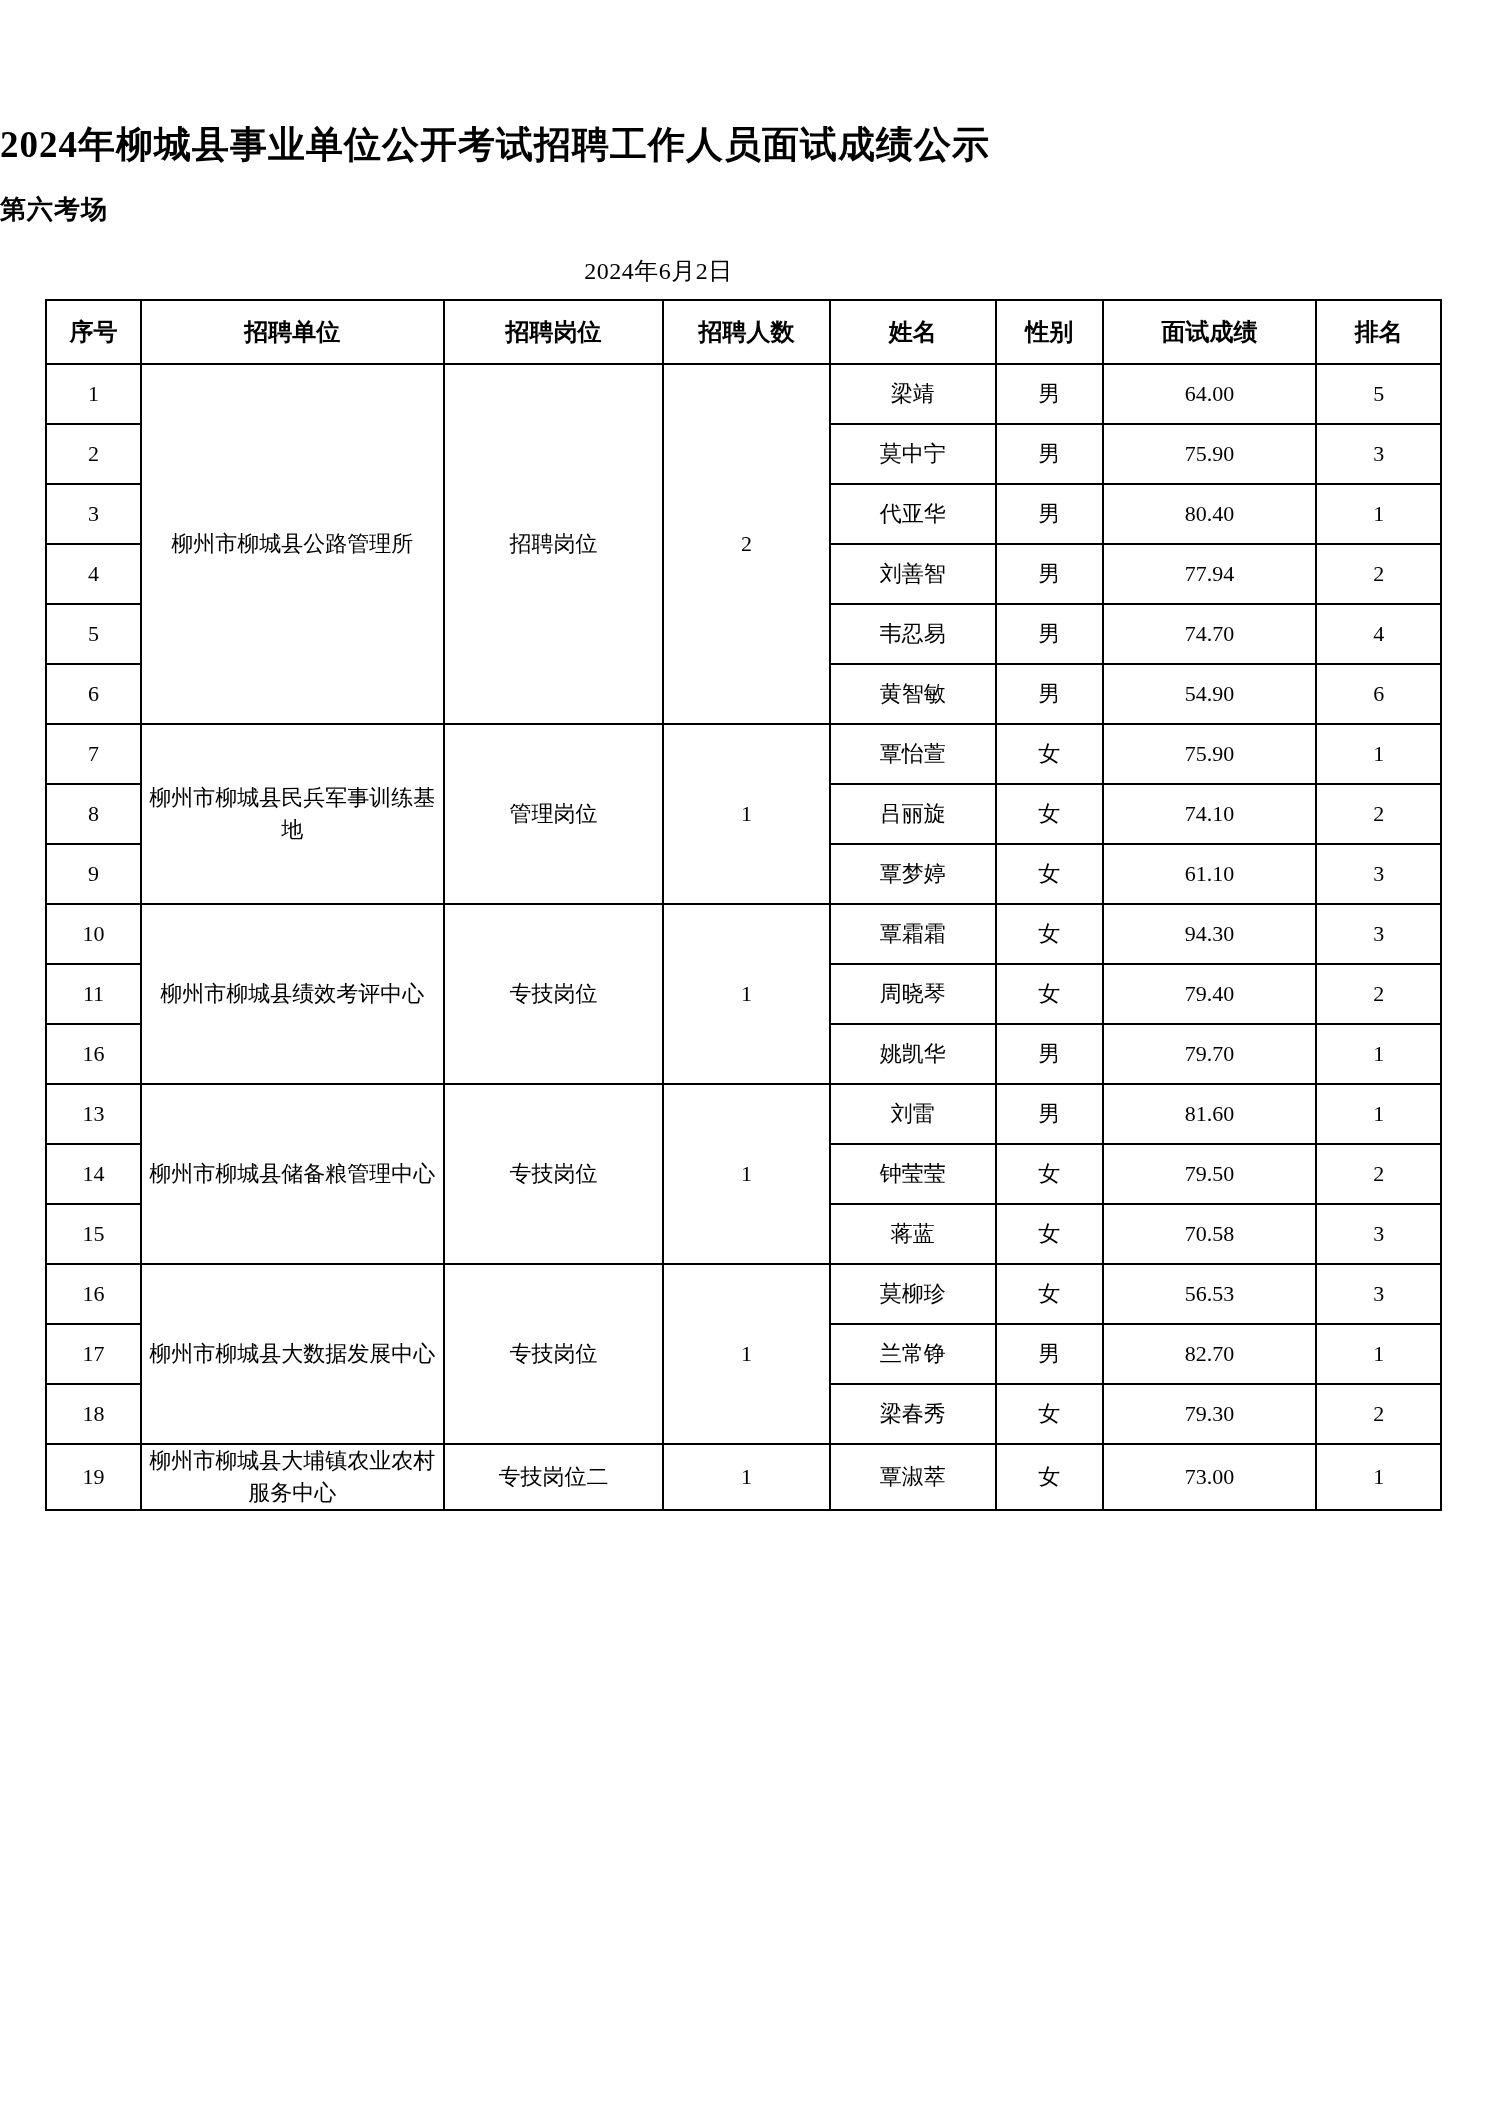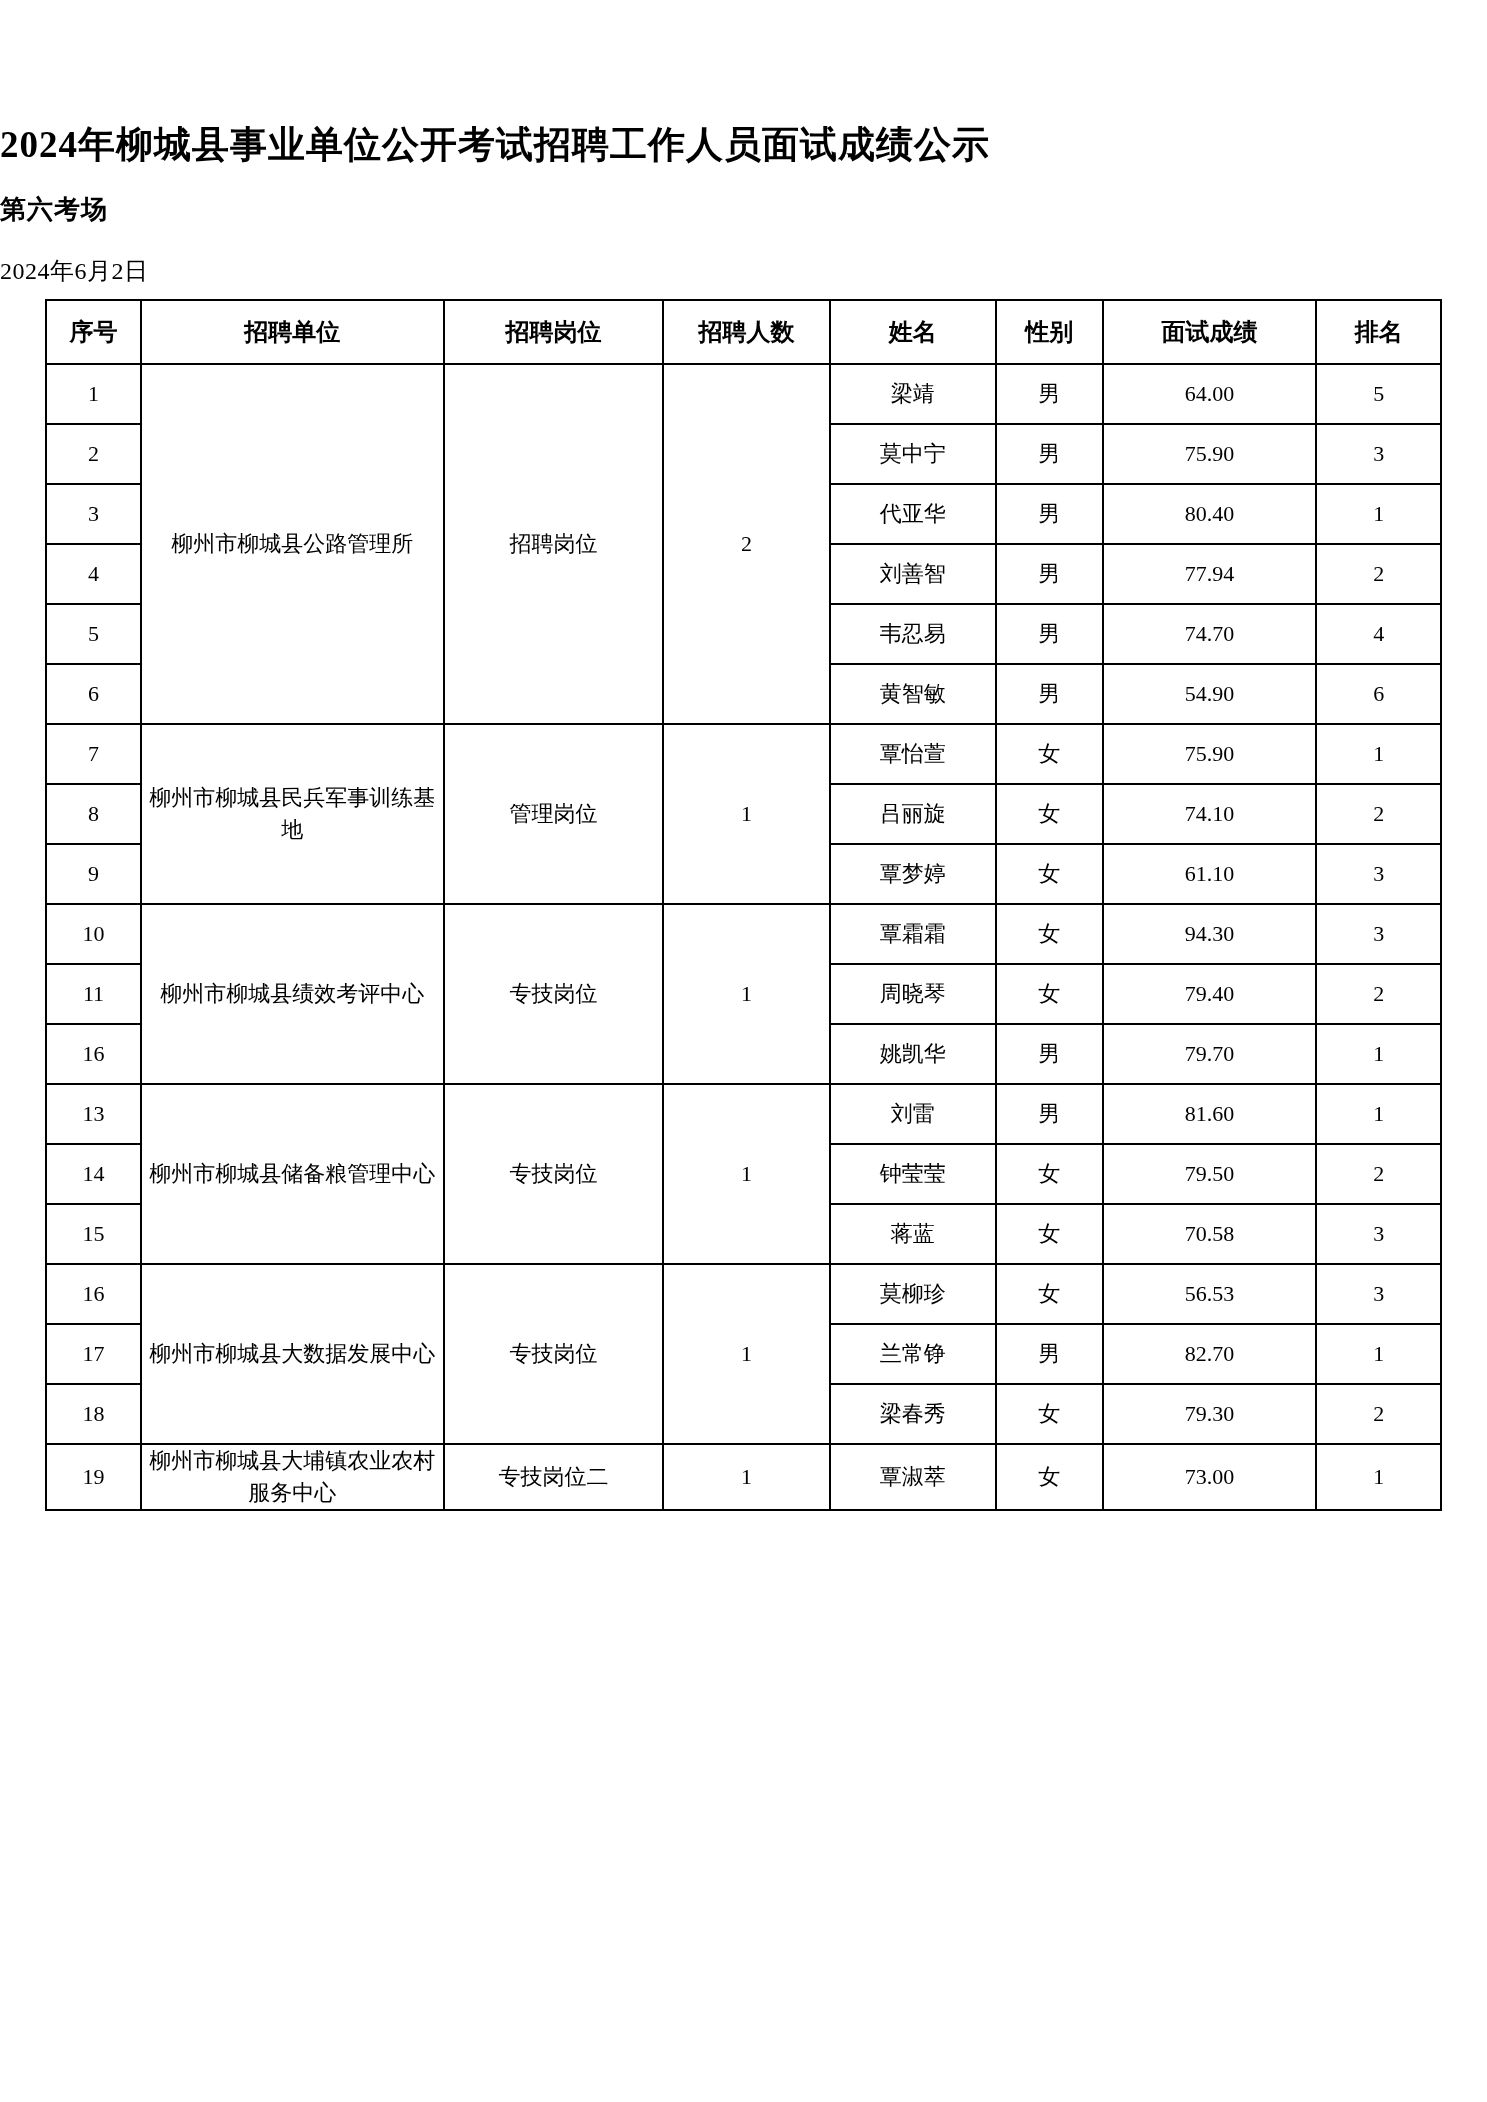--- a/index.html
+++ b/index.html
@@ -33,21 +33,21 @@
     line-height: 1.35;
     font-family: "Liberation Serif", "DejaVu Serif", serif;
   }
   .doc-subtitle {
     font-size: 26px;
     font-weight: bold;
     margin-top: 22px;
     letter-spacing: 1px;
   }
   .date-line {
-    text-align: left;
+    text-align: center;
     font-size: 24px;
     margin-top: 28px;
     padding-right: 170px;
     letter-spacing: 0.5px;
   }
   .table-wrap {
     margin: 12px auto 0 auto;
     width: 1397px;
   }
   table.grid {

